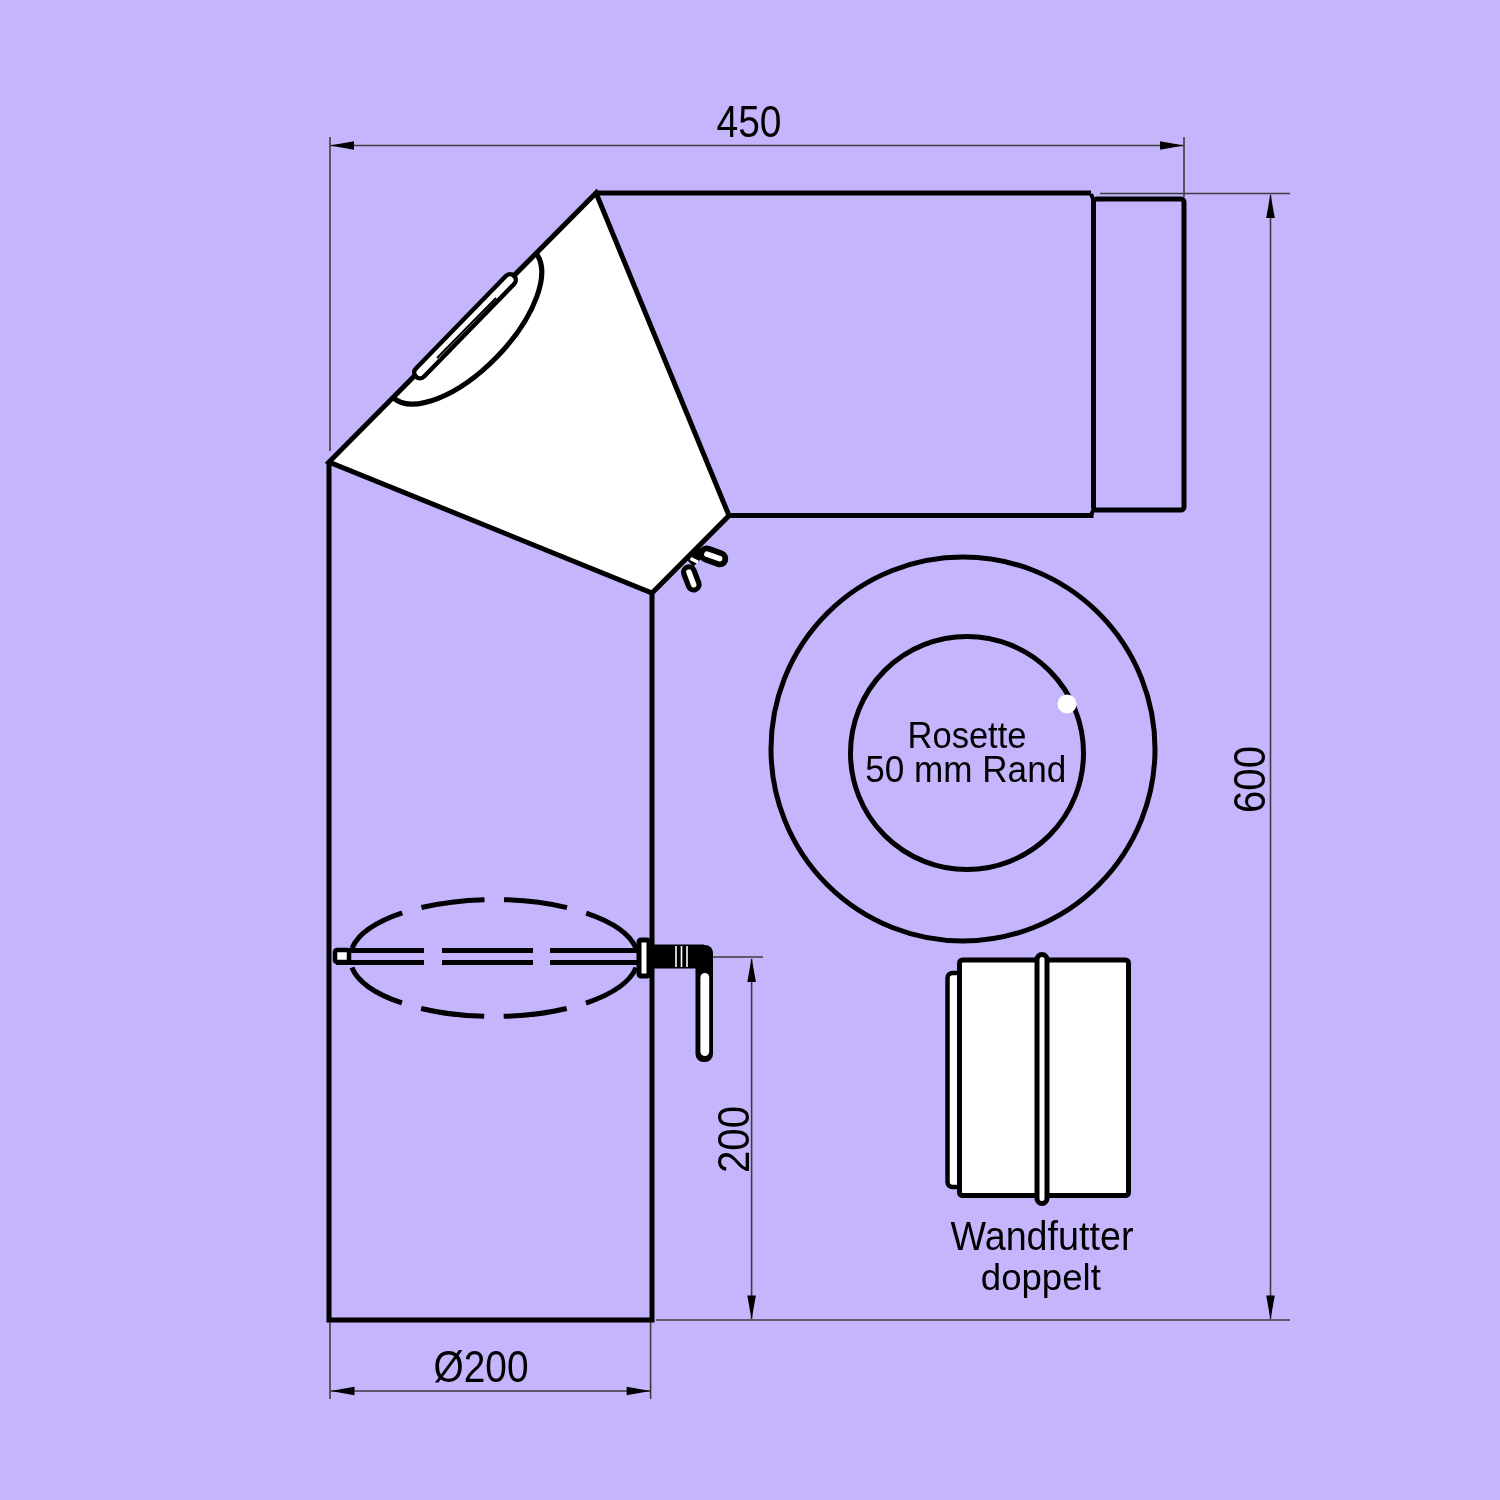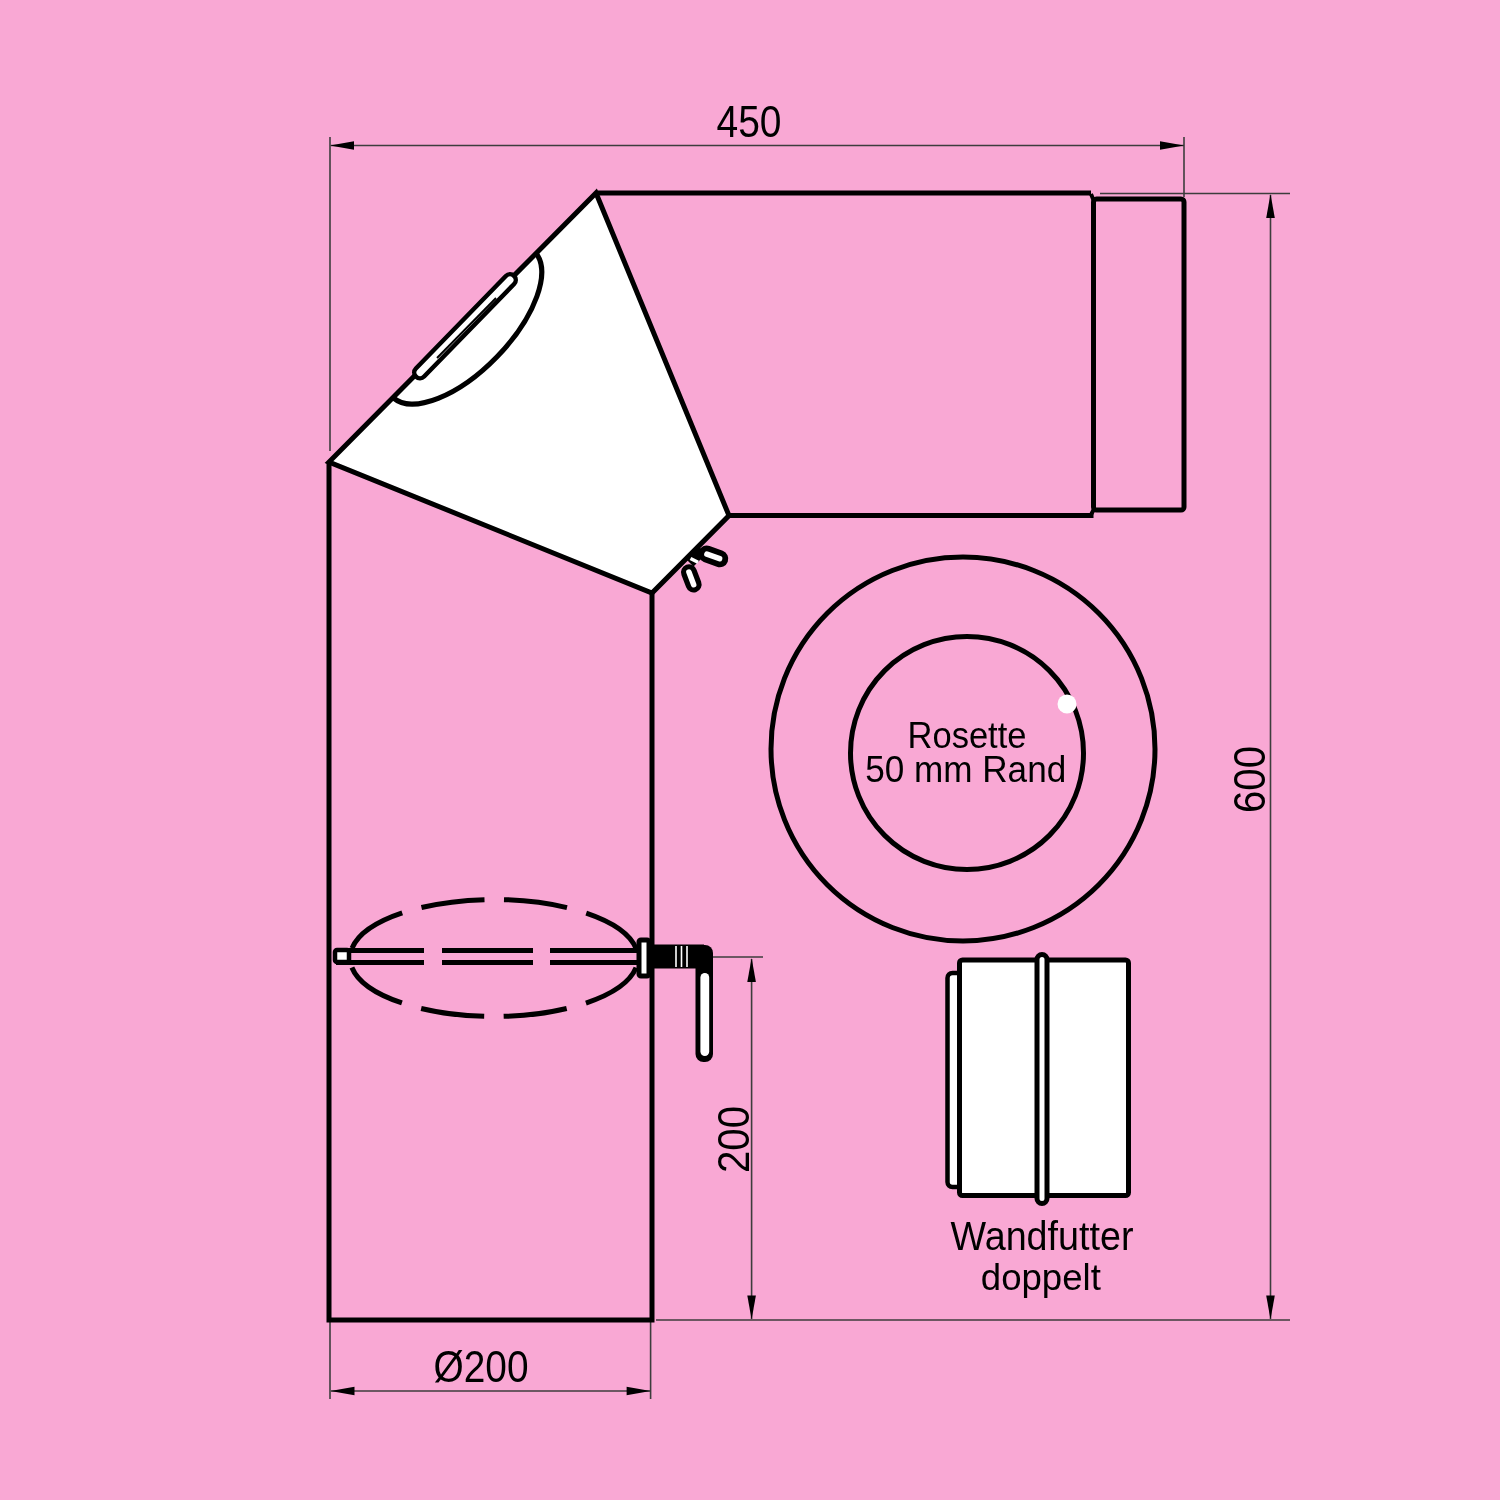--- a/index.html
+++ b/index.html
@@ -1,16 +1,16 @@
 <!DOCTYPE html>
 <html><head>
 <meta charset="utf-8">
 <style>
   html,body{margin:0;padding:0;background:#fff;}
-  .page{position:relative;width:1500px;height:1500px;background:#f9a8d4;overflow:hidden;}
+  .page{position:relative;width:1500px;height:1500px;background:#c4b5fd;overflow:hidden;}
   svg{position:absolute;left:0;top:0;}
   text{font-family:"Liberation Sans",sans-serif;fill:#000;}
 </style>
 </head>
 <body>
 <div class="page">
 <svg width="1500" height="1500" viewBox="0 0 1500 1500">
   <g fill="none" stroke="#000">
 
     <path d="M330 137 L330 451" stroke="#3d3d3d" stroke-width="1.6"></path>

